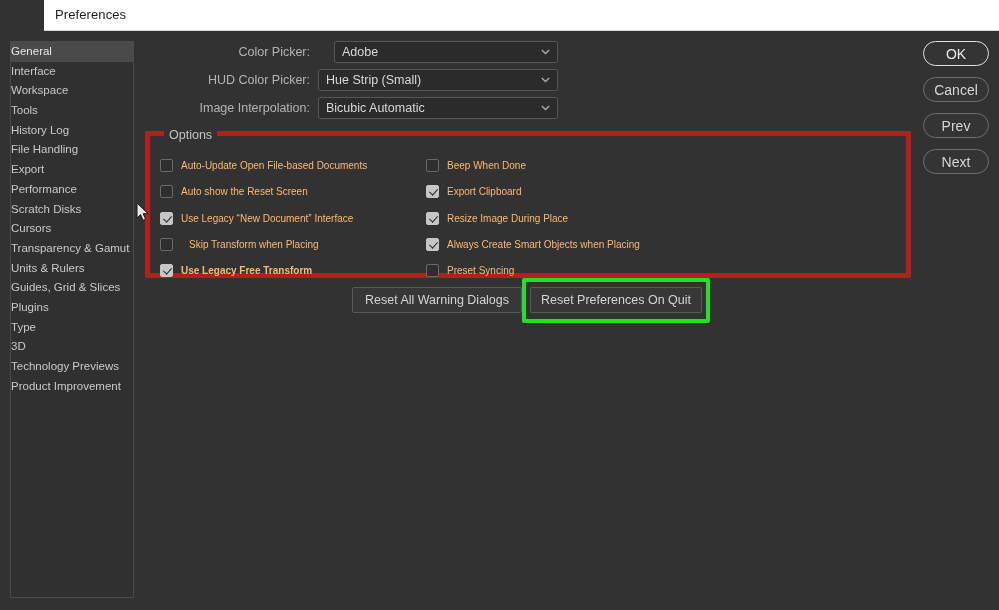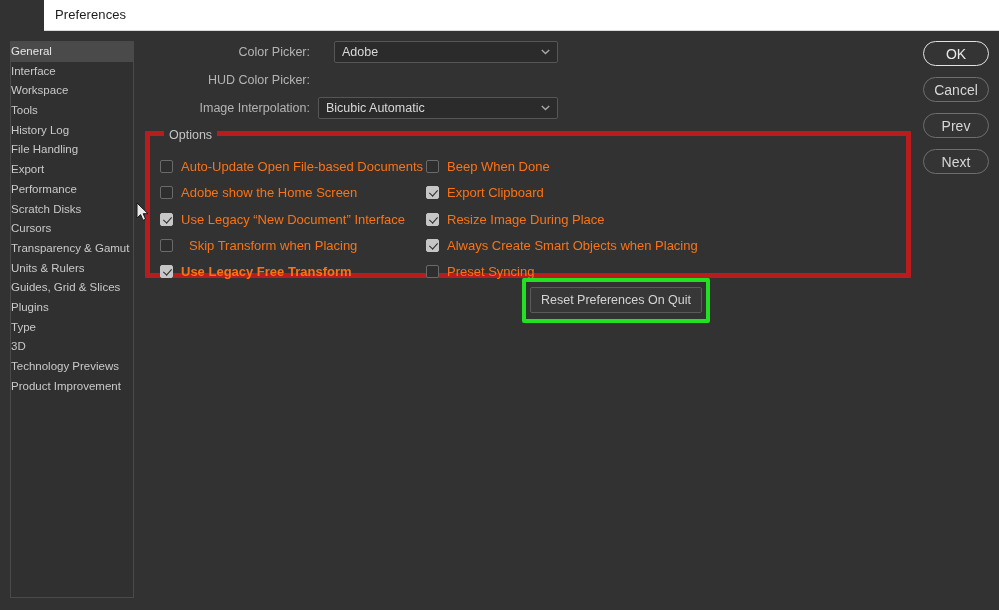--- a/index.html
+++ b/index.html
@@ -142,22 +142,22 @@
   .chk.on::after {
     content: "";
     position: absolute;
     left: 3.5px; top: 1px;
     width: 4px; height: 7px;
     border: solid #2a2a2a;
     border-width: 0 1.8px 1.8px 0;
     transform: rotate(42deg);
   }
   .chk-label {
-    font-size: 13px;
-    color: #f97316;
+    font-size: 10px;
+    color: #fdba74;
   }
 
   
   .flat-btn {
     position: absolute;
     height: 26px;
     background: #373737;
     border: 1px solid #5a5a5a;
     border-radius: 2px;
     display: flex;
@@ -249,20 +249,28 @@
           <span class="val">Adobe</span>
           <span class="chev">
             <svg width="9" height="6" viewBox="0 0 9 6">
               <path d="M0.8,1 L4.5,4.6 L8.2,1" stroke="#a8a8a8" stroke-width="1.4" fill="none"></path>
             </svg>
           </span>
         </div>
       </div>
       <div class="form-row" style="left: 150px; top: 38px; width: 600px;">
         <div class="form-label" style="right: auto; left: 0px;">HUD Color Picker:</div>
+        <div class="select-box" style="left: 168px; top: 0px; width: 240px;">
+          <span class="val">Hue Strip (Small)</span>
+          <span class="chev">
+            <svg width="9" height="6" viewBox="0 0 9 6">
+              <path d="M0.8,1 L4.5,4.6 L8.2,1" stroke="#a8a8a8" stroke-width="1.4" fill="none"></path>
+            </svg>
+          </span>
+        </div>
       </div>
       <div class="form-row" style="left: 150px; top: 66px; width: 600px;">
         <div class="form-label" style="right: auto; left: 0px;">Image Interpolation:</div>
         <div class="select-box" style="left: 168px; top: 0px; width: 240px;">
           <span class="val">Bicubic Automatic</span>
           <span class="chev">
             <svg width="9" height="6" viewBox="0 0 9 6">
               <path d="M0.8,1 L4.5,4.6 L8.2,1" stroke="#a8a8a8" stroke-width="1.4" fill="none"></path>
             </svg>
           </span>
@@ -272,21 +280,21 @@
 
   <div id="options-group">
     <div id="options-legend">Options</div>
     <div id="options-left">
         <div class="chk-row" style="left: 10px; top: 23px;">
           <span class="chk off"></span>
           <span class="chk-label">Auto-Update Open File-based Documents</span>
         </div>
         <div class="chk-row" style="left: 10px; top: 49.3px;">
           <span class="chk off"></span>
-          <span class="chk-label">Adobe show the Home Screen</span>
+          <span class="chk-label">Auto show the Reset Screen</span>
         </div>
         <div class="chk-row" style="left: 10px; top: 75.6px;">
           <span class="chk on"></span>
           <span class="chk-label">Use Legacy “New Document” Interface</span>
         </div>
         <div class="chk-row" style="left: 10px; top: 101.9px; gap: 8px;">
           <span class="chk off"></span>
           <span class="chk-label">Skip Transform when Placing</span>
         </div>
         <div class="chk-row" style="left: 10px; top: 128.2px; font-weight: bold;">
@@ -311,20 +319,21 @@
           <span class="chk on"></span>
           <span class="chk-label">Always Create Smart Objects when Placing</span>
         </div>
         <div class="chk-row" style="left: 276px; top: 128.2px;">
           <span class="chk off"></span>
           <span class="chk-label">Preset Syncing</span>
         </div>
       </div>
   </div>
 
+  <div class="flat-btn" style="left:352px; top:256px; width:170px;">Reset All Warning Dialogs</div>
 
   <div class="flat-btn" style="left:530px; top:256px; width:172px;">Reset Preferences On Quit</div>
 
   <div id="highlight-box" style="border-color: rgb(34, 224, 34);"></div>
 
   <div class="pill-btn primary" style="top:10px;">OK</div>
   <div class="pill-btn" style="top:46px;">Cancel</div>
   <div class="pill-btn" style="top:82px;">Prev</div>
   <div class="pill-btn" style="top:118px;">Next</div>
 

